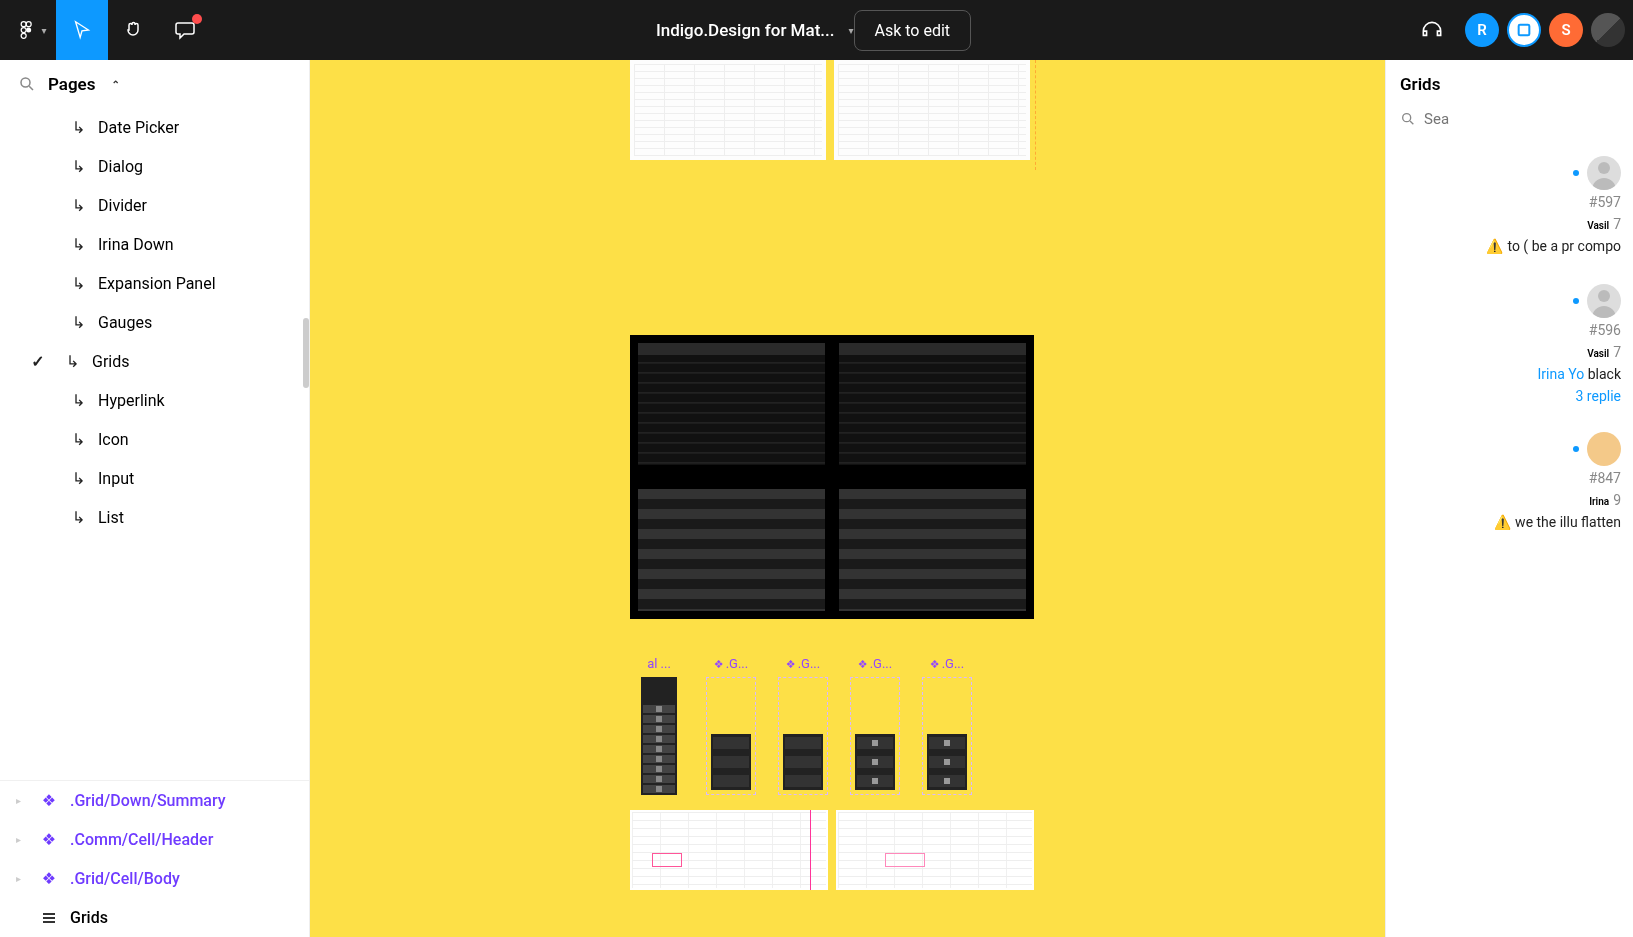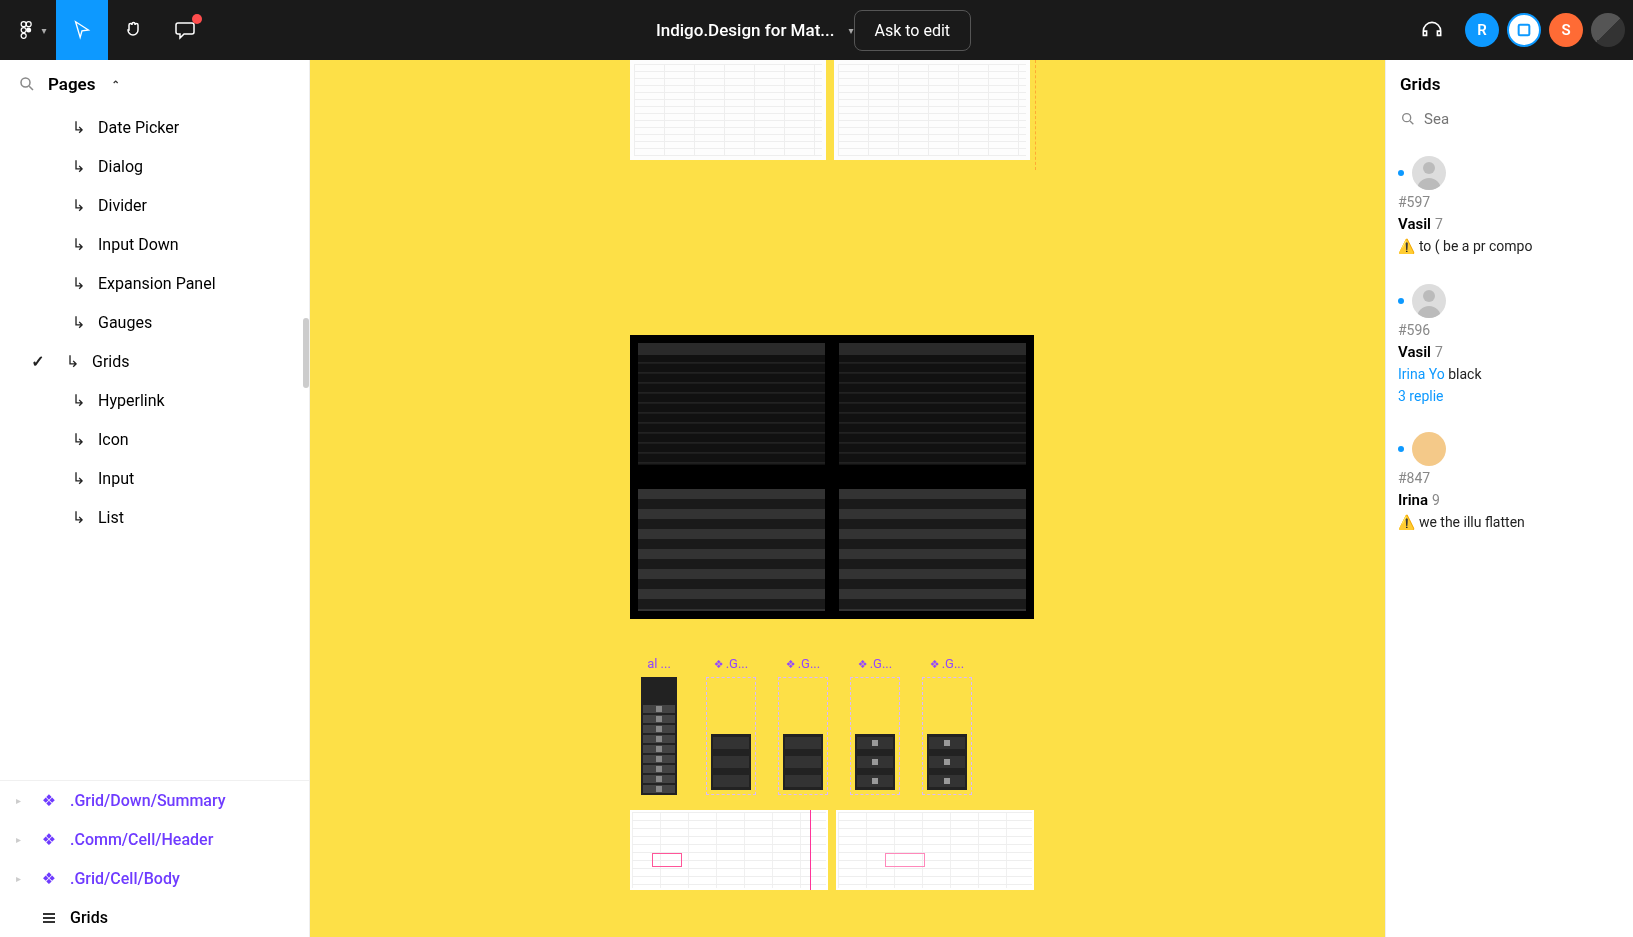--- a/index.html
+++ b/index.html
@@ -207,27 +207,27 @@
     display:flex; flex-direction:column;
     overflow:hidden;
     position:relative;
   }
   .comments-head { padding:14px 14px 8px; font-size:17px; font-weight:600; }
   .comments-search { display:flex; align-items:center; gap:8px; padding:8px 14px 14px; color:#888;}
   .comments-search input { border:none; outline:none; font-size:15px; width:100%; }
   .comment-list { flex:1; overflow-y:auto; padding:0 12px 20px; position:relative;}
   .comment {
     padding:14px 0;
-    display:flex; flex-direction:column; gap:4px;
+    display:flex; flex-direction:column; gap:4px;align-items:flex-end;
   }
   .comment .top { display:flex; align-items:flex-start; gap:8px; }
   .unread { width:6px;height:6px;border-radius:50%;background:#0d99ff; margin-top:14px; flex-shrink:0;}
   .c-avatar { width:34px;height:34px;border-radius:50%;background:#ddd; flex-shrink:0; overflow:hidden; display:flex;align-items:center;justify-content:center;}
   .c-id { font-size:14px; color:#888;}
-  .c-author { font-size:15px; font-weight:600;}
+  .c-author { font-size:10px; font-weight:600;}
   .c-body { font-size:14px; color:#222; line-height:1.35; overflow:hidden;}
   .c-body .mention{ color:#0d99ff;}
   .c-replies{ font-size:14px; color:#0d99ff; cursor:pointer;}
 
   
   .stroke-w { stroke:#fff; fill:none; stroke-width:1.5; }
   .fill-w { fill:#fff; }
 </style>
 </head>
 <body>
@@ -310,21 +310,21 @@
       <div class="page-item indent-1">
           <span class="sub-arrow">↳</span>
           <span>Dialog</span>
         </div>
       <div class="page-item indent-1">
           <span class="sub-arrow">↳</span>
           <span>Divider</span>
         </div>
       <div class="page-item indent-1">
           <span class="sub-arrow">↳</span>
-          <span>Input Down</span>
+          <span>Irina Down</span>
         </div>
       <div class="page-item indent-1">
           <span class="sub-arrow">↳</span>
           <span>Expansion Panel</span>
         </div>
       <div class="page-item indent-1">
           <span class="sub-arrow">↳</span>
           <span>Gauges</span>
         </div>
       <div class="page-item selected" style="padding-left:20px">

